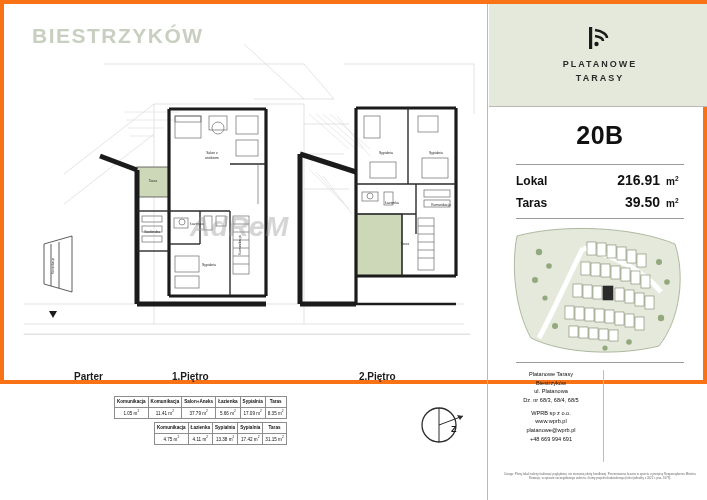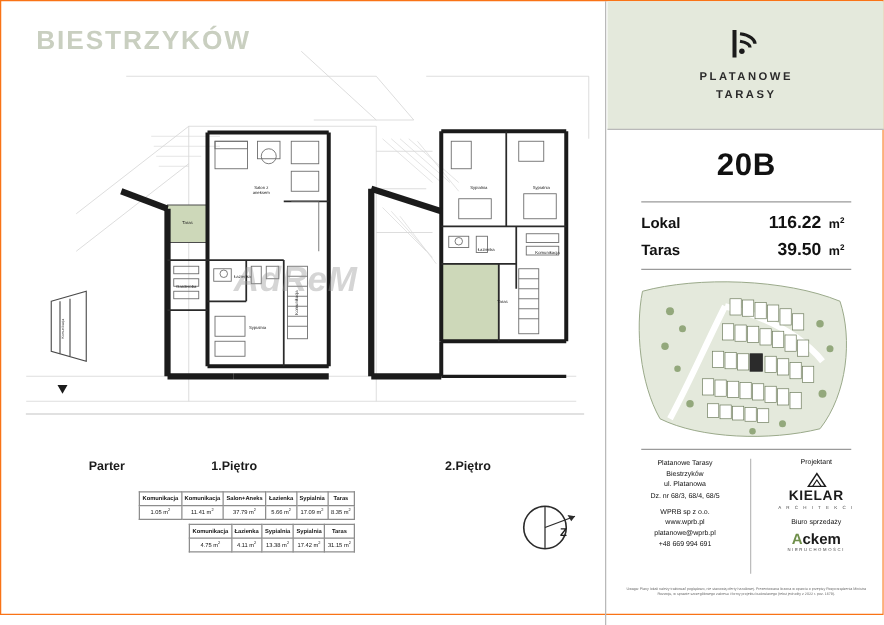--- a/index.html
+++ b/index.html
@@ -4,23 +4,23 @@
 <style>
   * { box-sizing: border-box; margin: 0; padding: 0; }
   html, body {
     width: 707px; height: 500px;
     background: #ffffff;
     font-family: "Liberation Sans", sans-serif;
     overflow: hidden;
   }
   .sheet {
     position: relative;
-    width: 707px; height: 492px;
+    width: 707px; height: 384px;
     background: #ffffff;
-    border: 1px solid #f97316;
+    border: 4px solid #f97316;
   }
 
   
   .plan-area {
     position: absolute;
     left: 0; top: 0;
     width: 484px; height: 500px;
     border-right: 1px solid #b9b9b9;
     overflow: hidden;
   }
@@ -410,21 +410,21 @@
     </div>
 
     <div class="unit-block">
       <span class="unit-code">20B</span>
     </div>
     <div class="divider div-1"></div>
 
     <div class="areas">
       <div class="area-row">
         <span class="area-lbl">Lokal</span>
-        <span class="area-val">116.22</span>
+        <span class="area-val">216.91</span>
         <span class="area-unit">m<sup>2</sup></span>
       </div>
       <div class="area-row">
         <span class="area-lbl">Taras</span>
         <span class="area-val">39.50</span>
         <span class="area-unit">m<sup>2</sup></span>
       </div>
     </div>
     <div class="divider div-2"></div>
 
@@ -499,31 +499,18 @@
         <div>Biestrzyków</div>
         <div>ul. Platanowa</div>
         <div>Dz. nr 68/3, 68/4, 68/5</div>
         <div style="height:4px"></div>
         <div>WPRB sp z o.o.</div>
         <div>www.wprb.pl</div>
         <div>platanowe@wprb.pl</div>
         <div>+48 669 994 691</div>
       </div>
 
-      <div class="fi-right">
-        <div class="role">Projektant</div>
-        <svg viewBox="0 0 20 16" width="17" height="14" style="display:block;margin:0 auto 1px;">
-          <path d="M2 14 L10 2 L18 14 Z" fill="none" stroke="#1b1b1b" stroke-width="1.4"></path>
-          <path d="M6 14 L10 8 L14 14" fill="none" stroke="#1b1b1b" stroke-width="1.1"></path>
-        </svg>
-        <div class="brand-kielar">KIELAR</div>
-        <div class="brand-kielar-sub">A R C H I T E K C I</div>
-        <div style="height:7px"></div>
-        <div class="role">Biuro sprzedaży</div>
-        <div class="brand-ackem"><span class="a">A</span><span>ckem</span></div>
-        <div class="brand-ackem-sub">NIERUCHOMOŚCI</div>
-      </div>
     </div>
 
     <div class="legal">Uwaga: Plany lokali należy traktować poglądowo, nie stanowią oferty handlowej. Prezentowana liczona w oparciu o przepisy Rozporządzenia Ministra Rozwoju, w sprawie szczegółowego zakresu i formy projektu budowlanego (tekst jednolity z 2022 r. poz. 1679).</div>
 
   </div>
 </div>
 
 </body></html>

